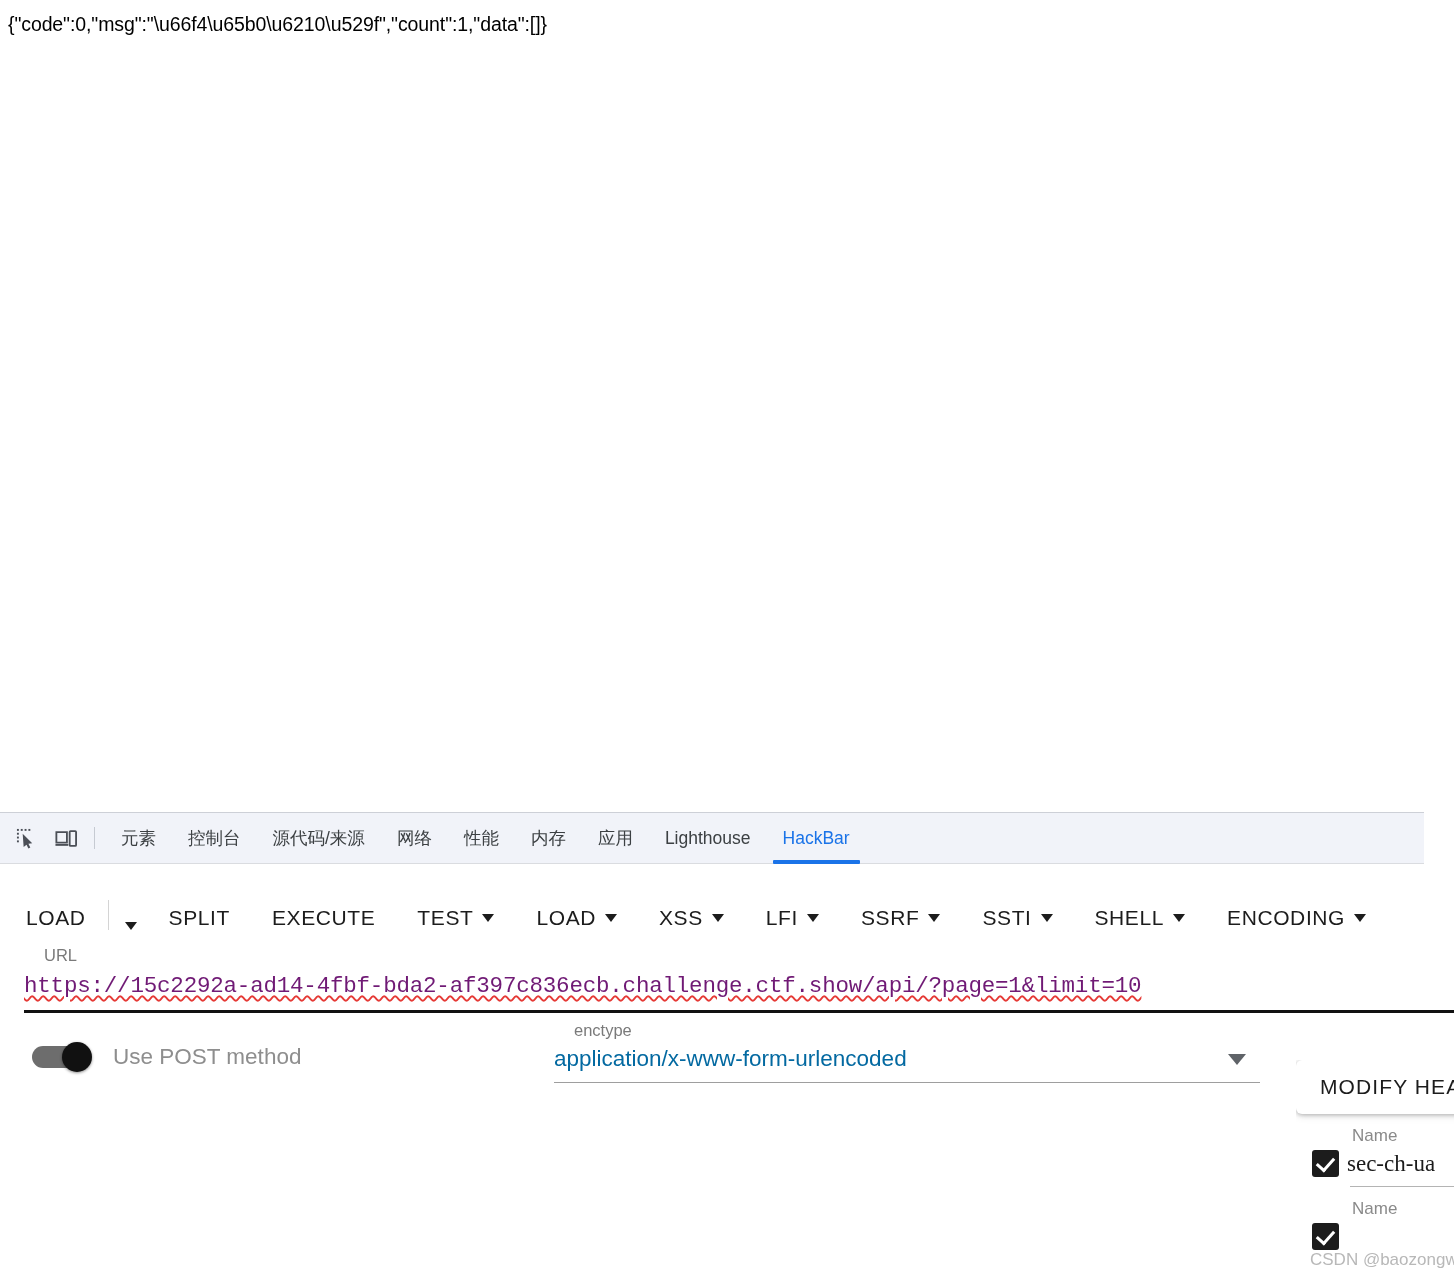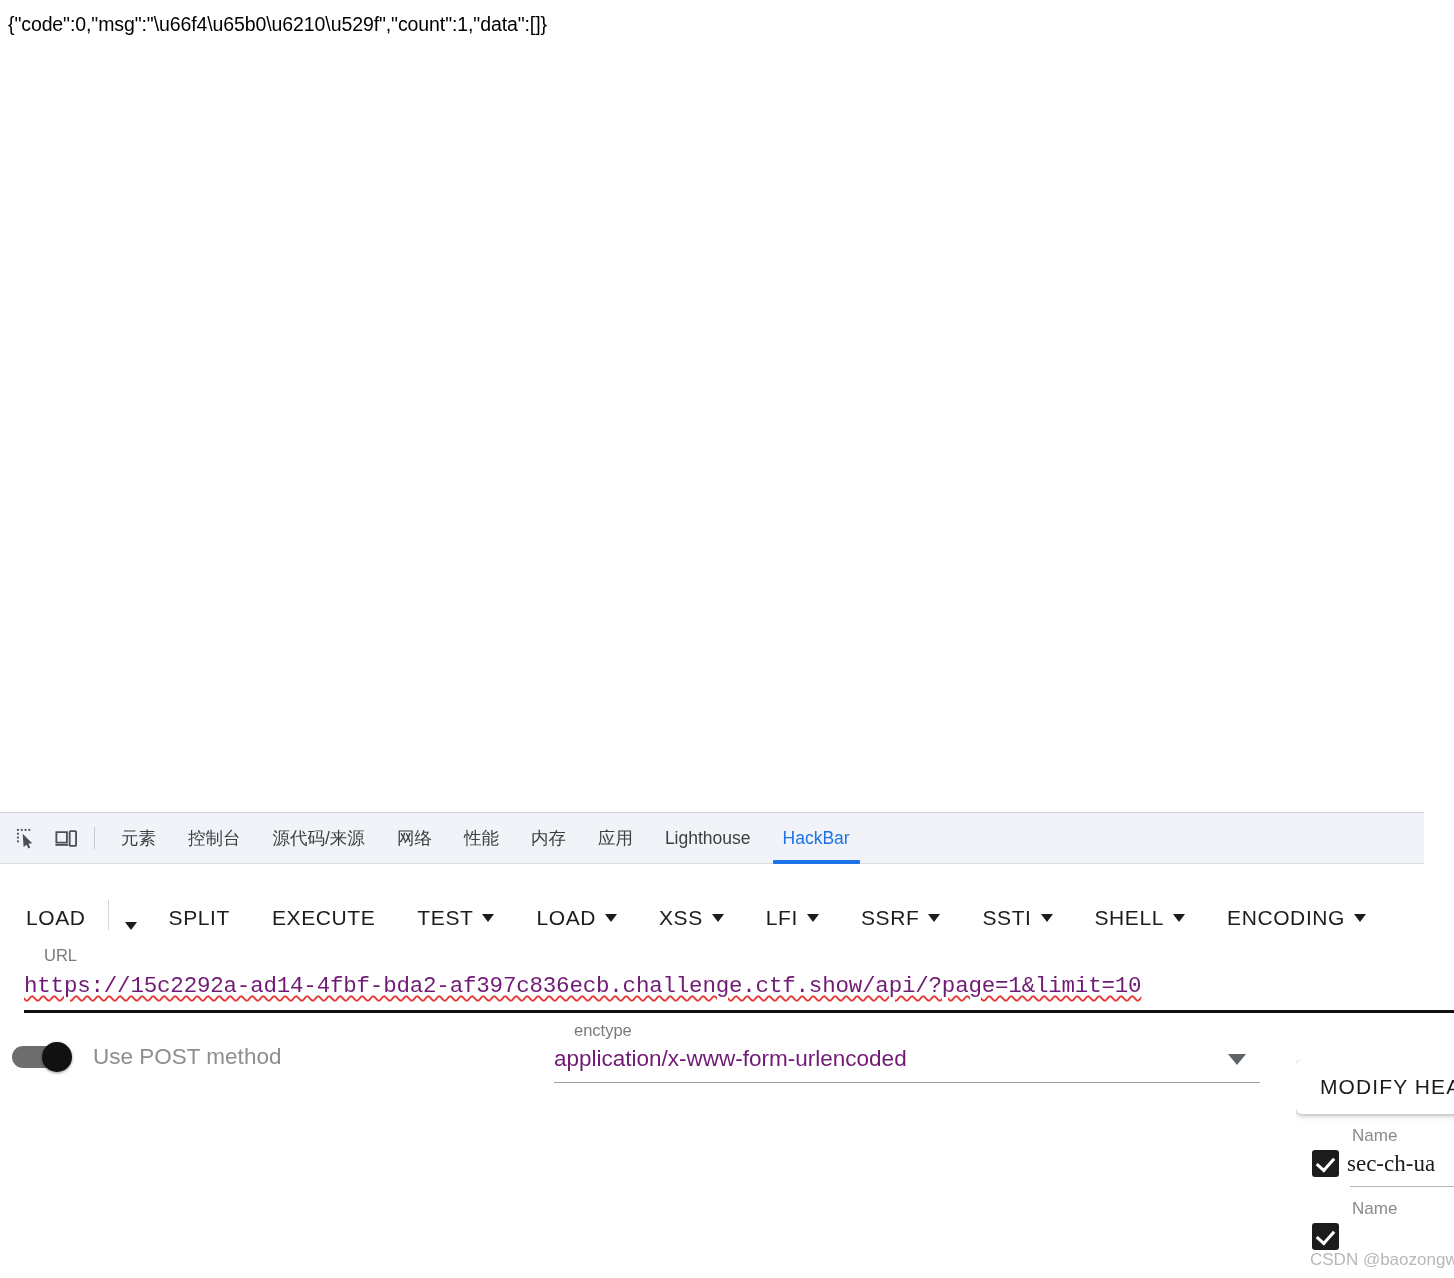--- a/index.html
+++ b/index.html
@@ -183,21 +183,21 @@
   }
 
   
   #mid-row {
     position: relative;
     height: 96px;
     margin-top: 2px;
   }
   #post-toggle-wrap {
     position: absolute;
-    left: 12px;
+    left: 32px;
     top: 28px;
     display: flex;
     align-items: center;
     cursor: pointer;
     justify-content: flex-end;
   }
   .switch {
     position: relative;
     width: 62px;
     height: 28px;
@@ -235,21 +235,21 @@
     width: 706px;
   }
   #enctype-row {
     display: flex;
     align-items: center;
     justify-content: space-between;
     cursor: pointer;
   }
   #enctype-value {
     font-size: 22.5px;
-    color: #701a75;
+    color: #0369a1;
     font-family: "Liberation Sans", sans-serif;
   }
   .sel-caret {
     width: 0;
     height: 0;
     border-left: 9px solid transparent;
     border-right: 9px solid transparent;
     border-top: 11px solid #5f6368;
     margin-right: 14px;
   }

